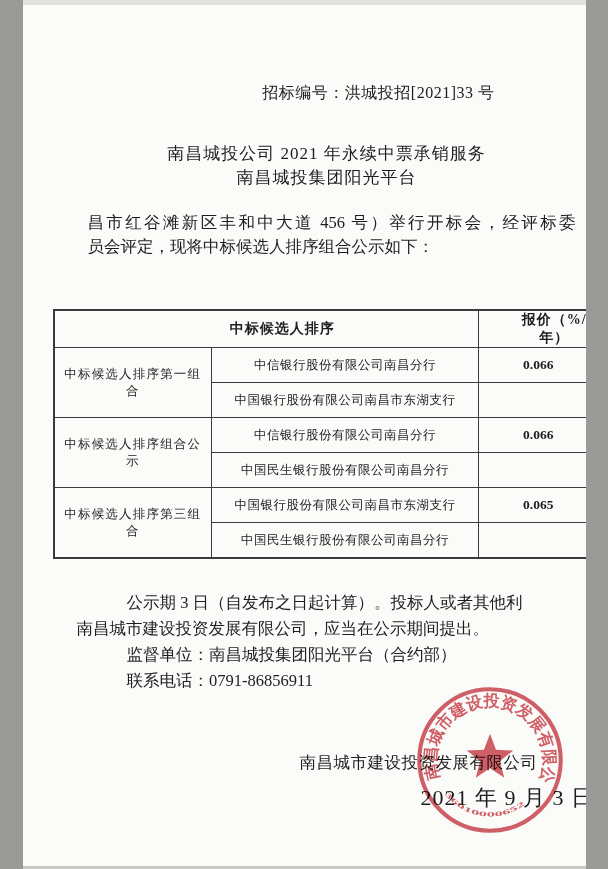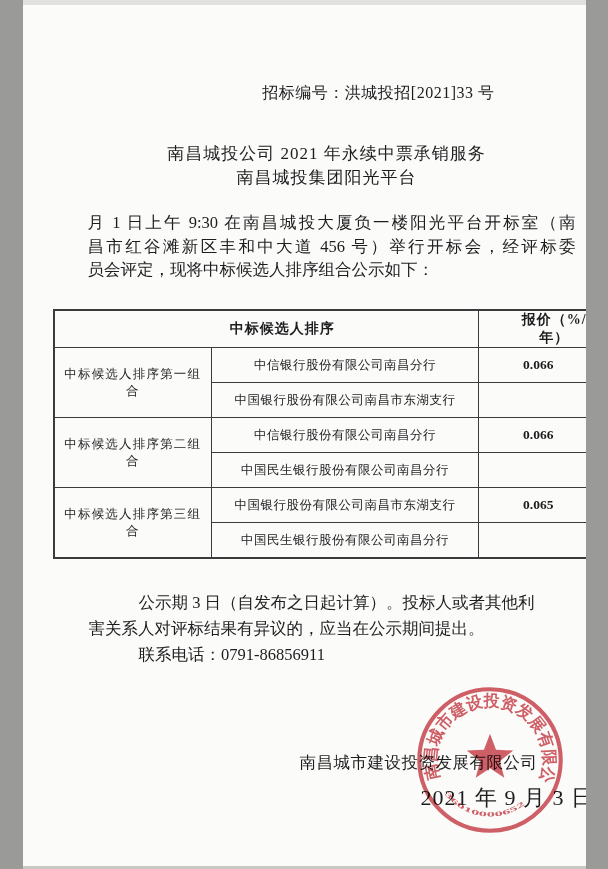--- a/index.html
+++ b/index.html
@@ -48,21 +48,21 @@
     border:1px solid var(--table-border);
     text-align:center;vertical-align:middle;
     padding:0 4px;overflow:hidden;
   }
   .bid-table .head-cell{height:33px;font-weight:bold;font-size:14px;letter-spacing:1px;padding-left:36px;}
   .bid-table .group-cell{font-size:12.5px;letter-spacing:1.2px;}
   .bid-table .bank-cell{height:34px;font-size:12.5px;letter-spacing:0.5px;}
   .bid-table .price-cell{height:34px;font-size:13.5px;font-weight:bold;}
 
   .footer-par{
-    position:absolute;left:66px;top:590px;width:492px;
+    position:absolute;left:54px;top:590px;width:492px;
     font-size:16.5px;line-height:26px;
   }
   .footer-par .fl{white-space:nowrap;}
   .indent2{text-indent:50px;}
 
   .sig-company{position:absolute;left:277px;top:752px;font-size:16.5px;letter-spacing:0.5px;white-space:nowrap;}
   .sig-date{position:absolute;left:398px;top:783px;font-size:22px;letter-spacing:1px;white-space:nowrap;}
 
   .seal{
     position:absolute;left:389px;top:682px;width:156px;height:156px;
@@ -77,21 +77,20 @@
   <div class="edge-top"></div>
 
   <div class="bid-number">招标编号：洪城投招[2021]33 号</div>
 
   <h1 class="title">
     <span class="tl">南昌城投公司 2021 年永续中票承销服务</span>
     <span class="tl">南昌城投集团阳光平台</span>
   </h1>
 
   <div class="body-par">
-    <div class="bl just">月 1 日上午 9:30 在南昌城投大厦负一楼阳光平台开标室（南</div>
     <div class="bl just">昌市红谷滩新区丰和中大道 456 号）举行开标会，经评标委</div>
     <div class="bl">员会评定，现将中标候选人排序组合公示如下：</div>
   </div>
 
   <table class="bid-table">
     <colgroup>
       <col style="width:158px">
       <col style="width:267px">
       <col style="width:120px">
     </colgroup>
@@ -105,21 +104,21 @@
         <td class="group-cell" rowspan="2">中标候选人排序第一组合</td>
         <td class="bank-cell">中信银行股份有限公司南昌分行</td>
         <td class="price-cell">0.066</td>
       </tr>
       <tr>
         <td class="bank-cell">中国银行股份有限公司南昌市东湖支行</td>
         <td class="price-cell"></td>
       </tr>
 
       <tr>
-        <td class="group-cell" rowspan="2">中标候选人排序第二组合</td>
+        <td class="group-cell" rowspan="2">中标候选人排序组合公示</td>
         <td class="bank-cell">中信银行股份有限公司南昌分行</td>
         <td class="price-cell">0.066</td>
       </tr>
       <tr>
         <td class="bank-cell">中国民生银行股份有限公司南昌分行</td>
         <td class="price-cell"></td>
       </tr>
 
       <tr>
         <td class="group-cell" rowspan="2">中标候选人排序第三组合</td>
@@ -128,21 +127,22 @@
       </tr>
       <tr>
         <td class="bank-cell">中国民生银行股份有限公司南昌分行</td>
         <td class="price-cell"></td>
       </tr>
     </tbody>
   </table>
 
   <div class="footer-par">
     <div class="fl indent2">公示期 3 日（自发布之日起计算）。投标人或者其他利</div>
-    <div class="fl">害关系人对评标结果有异议的，应当在公示期间提出。</div>
+    <div class="fl">南昌城市建设投资发展有限公司，应当在公示期间提出。</div>
+    <div class="fl indent2">监督单位：南昌城投集团阳光平台（合约部）</div>
     <div class="fl indent2">联系电话：0791-86856911</div>
   </div>
 
   <div class="sig-company">南昌城市建设投资发展有限公司</div>
   <div class="sig-date">2021 年 9 月 3 日</div>
 
   <svg class="seal" viewBox="0 0 160 160" xmlns="http://www.w3.org/2000/svg">
     <defs>
       <path id="arcTop" d="M 28.3 98.8 A 55 55 0 1 1 131.7 98.8" fill="none"></path>
       <path id="arcBottom" d="M 32.5 113.3 A 58 58 0 0 0 127.5 113.3" fill="none"></path>

